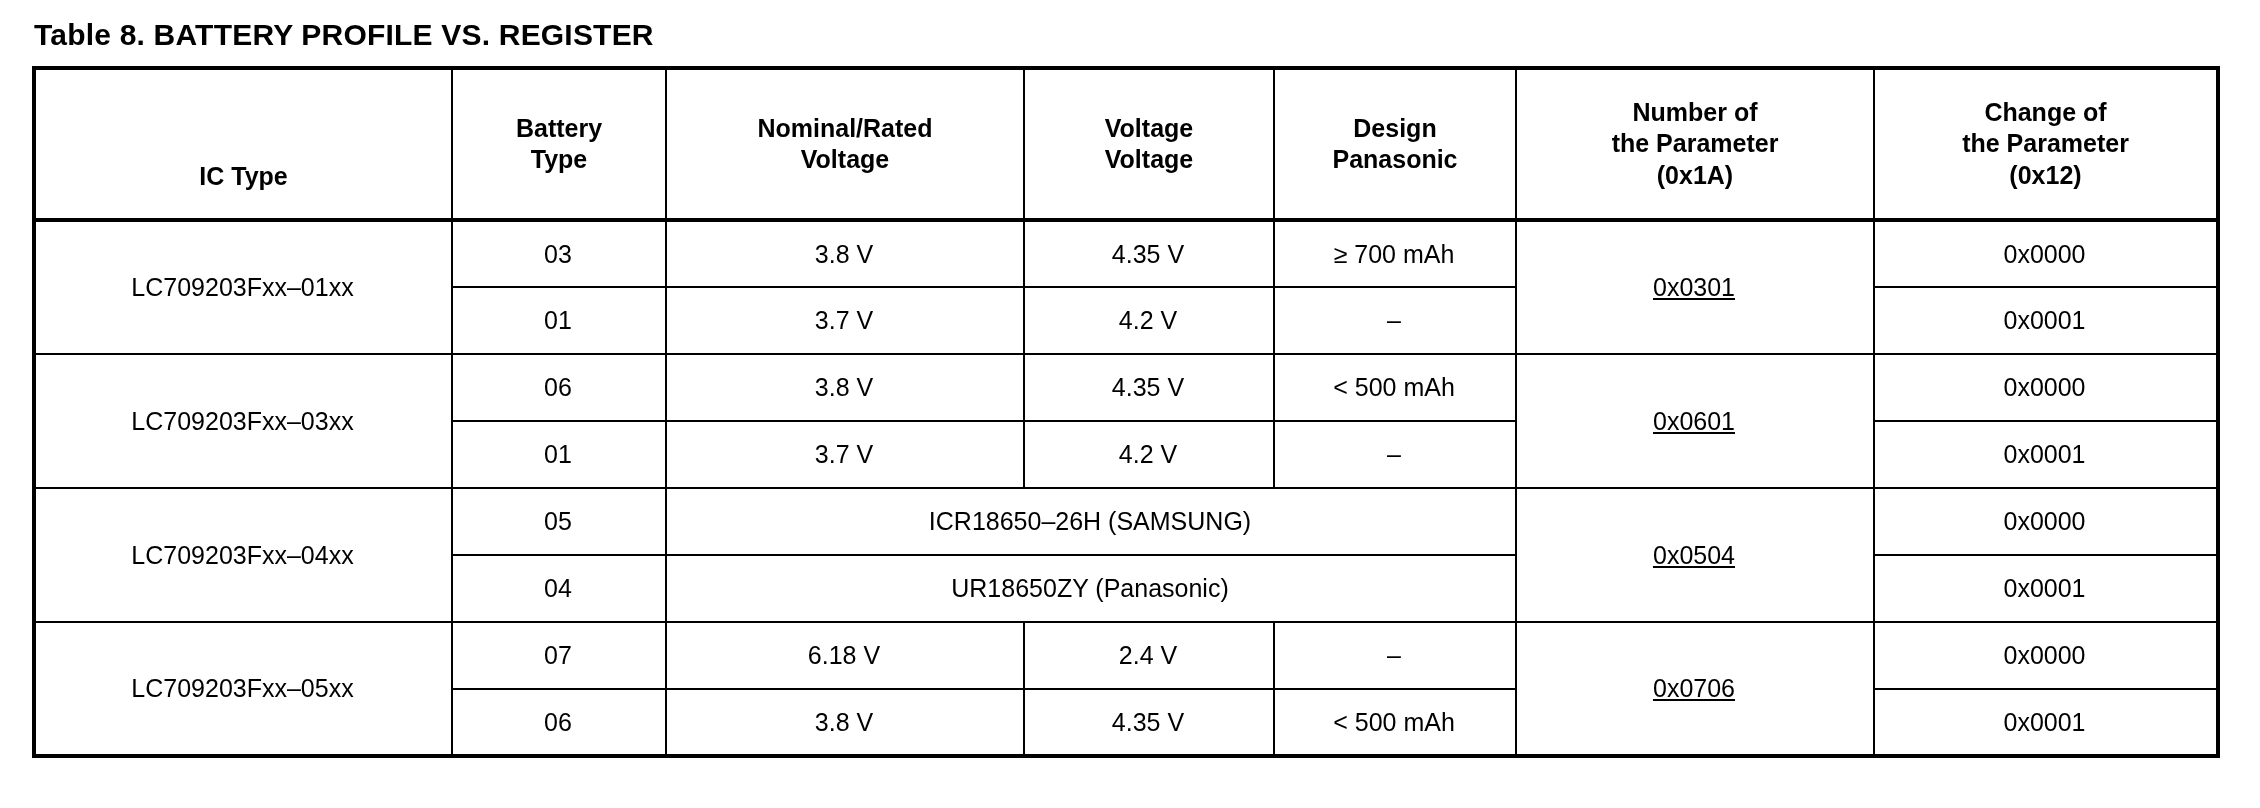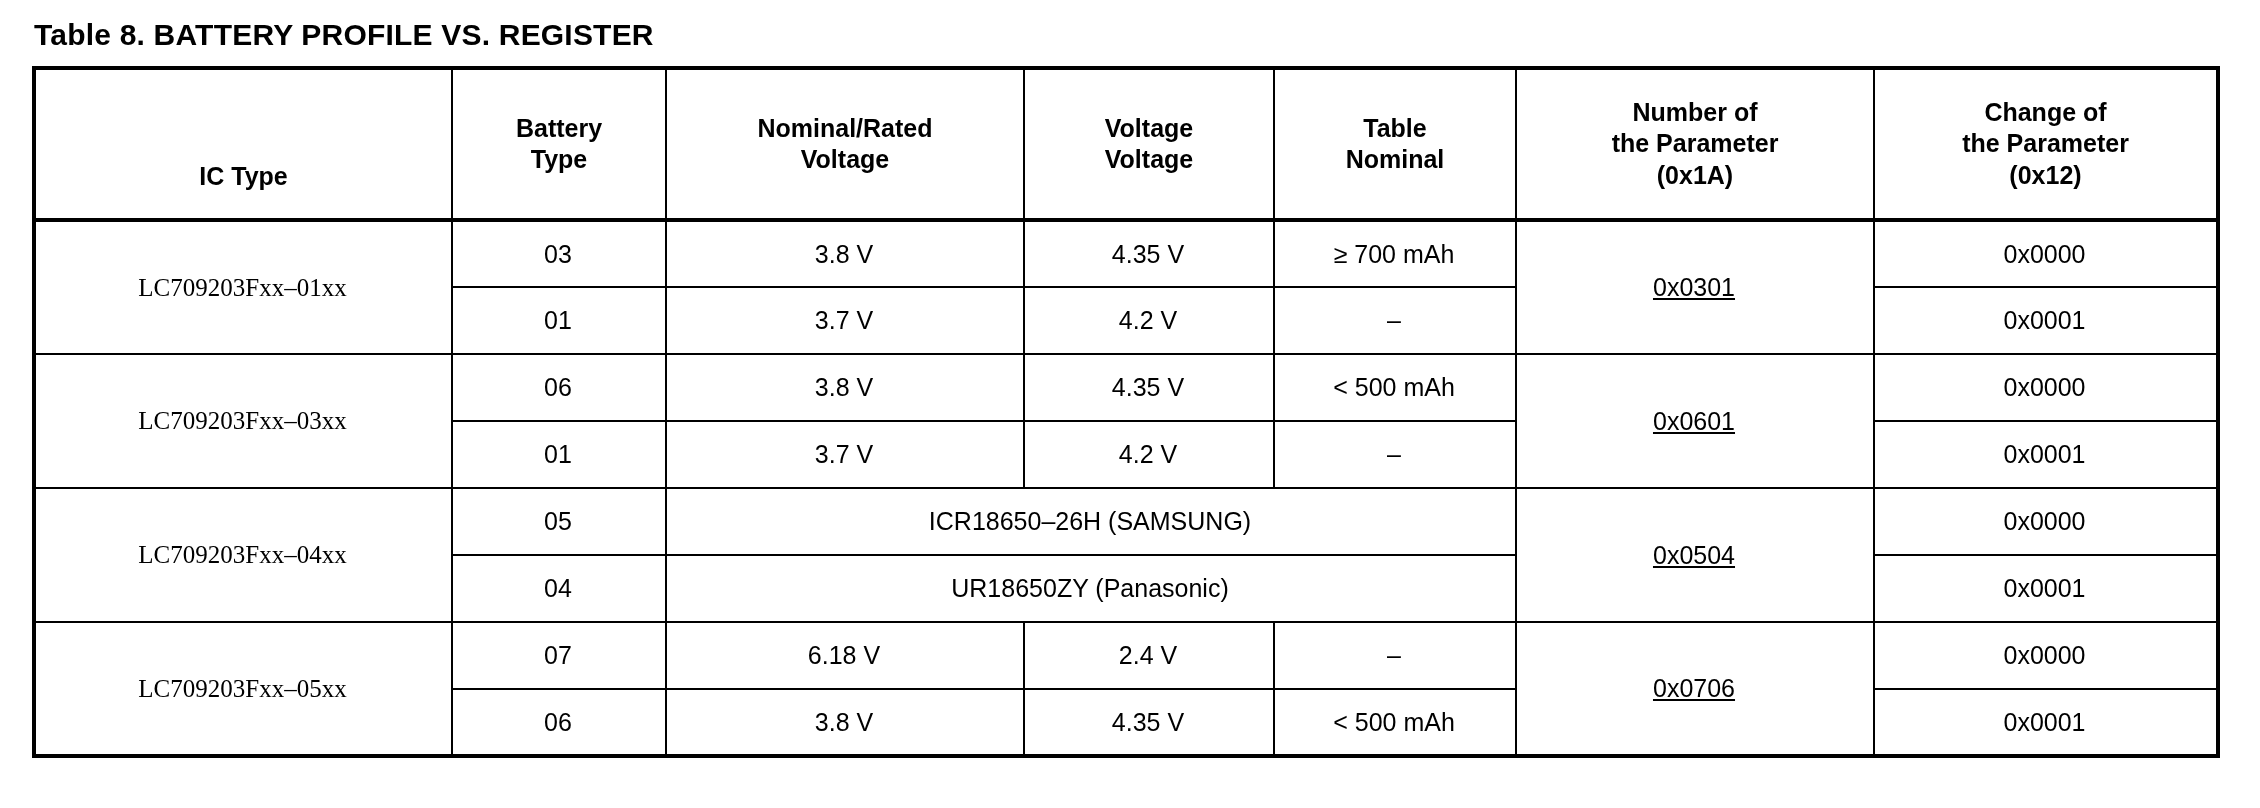--- a/index.html
+++ b/index.html
@@ -56,21 +56,20 @@
   }
   table.btable tbody td {
     height: 67px;
     padding-left: 8px;
   }
   td.ic-cell {
     text-align: left;
     padding-left: 22px;
     vertical-align: top;
     padding-top: 14px;
-    font-family: Liberation Serif, serif;
   }
   td.num-cell {
     vertical-align: top;
     padding-top: 14px;
     text-decoration: underline;
   }
   .thick-top > td {
     border-top: 4px solid #000;
   }
   
@@ -108,22 +107,22 @@
         </th>
         <th>
           <div>Nominal/Rated</div>
           <div>Voltage</div>
         </th>
         <th>
           <div>Voltage</div>
           <div>Voltage</div>
         </th>
         <th>
-          <div>Table</div>
-          <div>Nominal</div>
+          <div>Design</div>
+          <div>Panasonic</div>
         </th>
         <th>
           <div>Number of</div>
           <div>the Parameter</div>
           <div>(0x1A)</div>
         </th>
         <th>
           <div>Change of</div>
           <div>the Parameter</div>
           <div>(0x12)</div>

